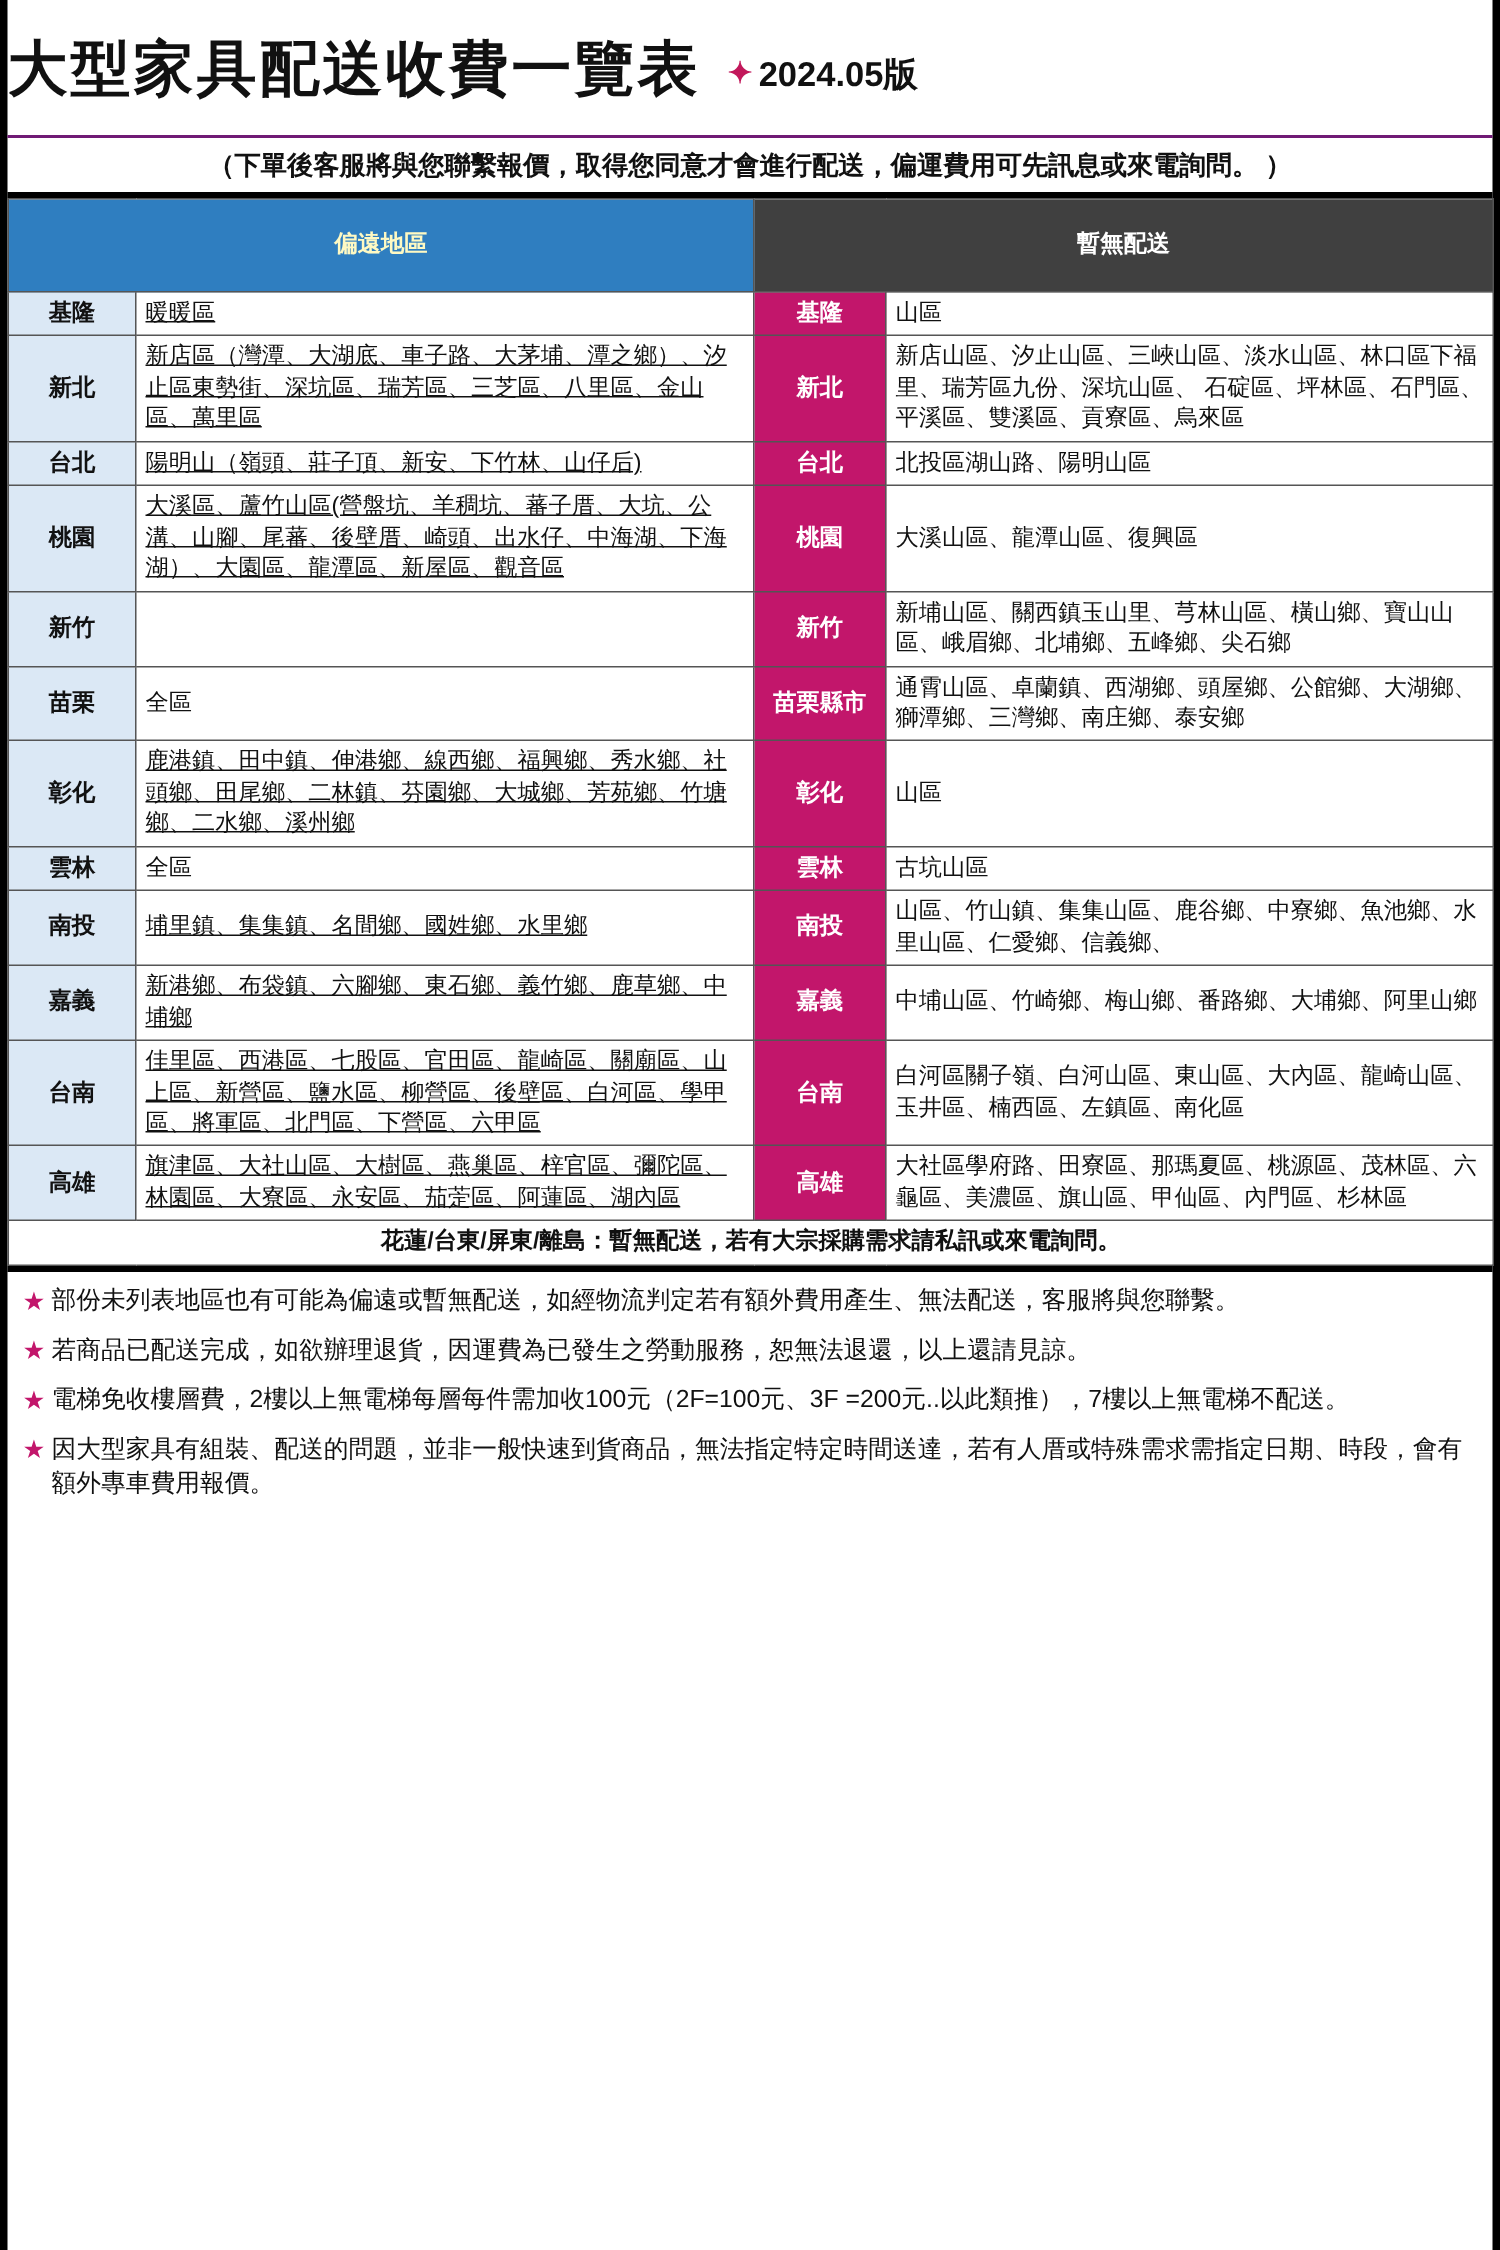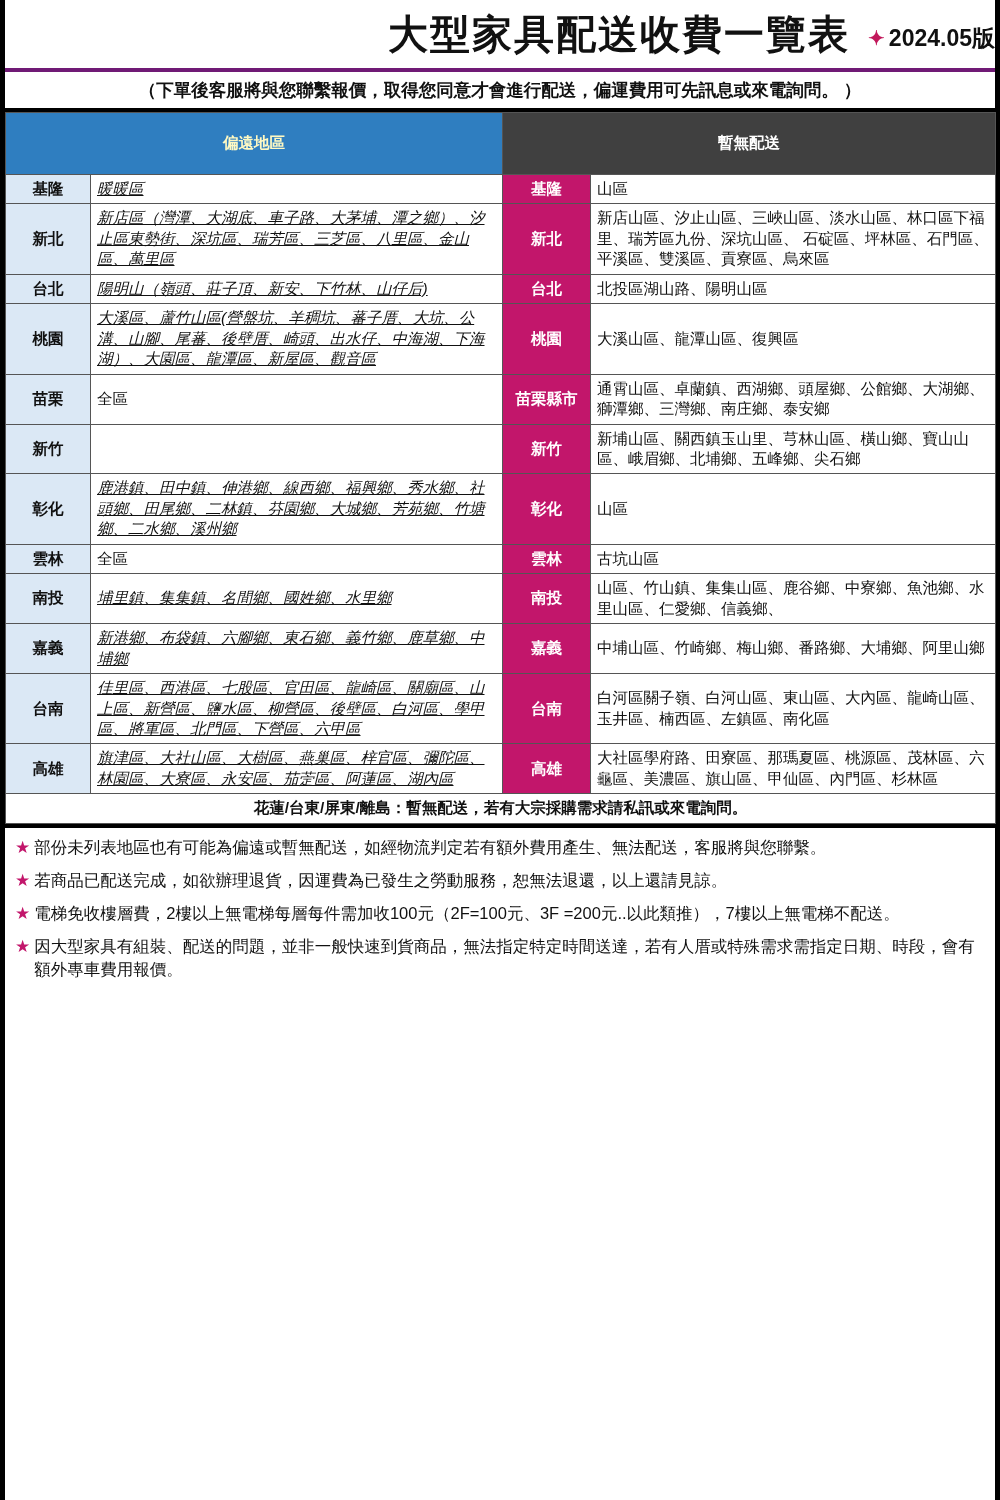--- a/index.html
+++ b/index.html
@@ -12,26 +12,26 @@
     overflow:hidden;
   }
   .page {
     width:1000px; height:1500px;
     position:relative;
     border-left:5px solid #000;
     border-right:5px solid #000;
   }
   
   .header {
-    height:72px;
+    height:92px;
     display:flex;
     align-items:center;
-    justify-content:flex-end;
+    justify-content:flex-start;
     gap:18px;
-    border-bottom:4px solid #701a75;
+    border-bottom:2px solid #701a75;
   }
   .header-title {
     font-size:40px;
     font-weight:bold;
     letter-spacing:2px;
   }
   .header-version {
     font-size:23px;
     font-weight:bold;
     display:flex;
@@ -98,21 +98,21 @@
   }
   .lbl-pink {
     color:#fff;
     font-weight:bold;
     font-size:19px;
     text-align:center;
     background:#c2166b;
   }
   .cell-remote { background:#ffffff; }
   .cell-none   { background:#ffffff; }
-  .u { text-decoration:underline;font-style:italic; }
+  .u { text-decoration:underline; }
 
   .footnote-row td {
     text-align:center;
     font-weight:bold;
     font-size:18px;
     padding:8px 6px;
     background:#fff;
     border:1px solid #555;
   }
   
@@ -188,33 +188,33 @@
       </tr>
 
       <tr>
         <td class="lbl-blue">桃園</td>
         <td class="cell-remote u">大溪區、蘆竹山區(營盤坑、羊稠坑、蕃子厝、大坑、公溝、山腳、尾蕃、後壁厝、崎頭、出水仔、中海湖、下海湖）、大園區、龍潭區、新屋區、觀音區</td>
         <td class="lbl-pink">桃園</td>
         <td class="cell-none">大溪山區、龍潭山區、復興區</td>
       </tr>
 
       <tr>
+        <td class="lbl-blue">新竹</td>
+        <td class="cell-remote u"></td>
+        <td class="lbl-pink">新竹</td>
+        <td class="cell-none">新埔山區、關西鎮玉山里、芎林山區、橫山鄉、寶山山區、峨眉鄉、北埔鄉、五峰鄉、尖石鄉</td>
+      </tr>
+
+      <tr>
         <td class="lbl-blue">苗栗</td>
         <td class="cell-remote">全區</td>
         <td class="lbl-pink">苗栗縣市</td>
         <td class="cell-none">通霄山區、卓蘭鎮、西湖鄉、頭屋鄉、公館鄉、大湖鄉、獅潭鄉、三灣鄉、南庄鄉、泰安鄉</td>
       </tr>
 
-      <tr>
-        <td class="lbl-blue">新竹</td>
-        <td class="cell-remote u"></td>
-        <td class="lbl-pink">新竹</td>
-        <td class="cell-none">新埔山區、關西鎮玉山里、芎林山區、橫山鄉、寶山山區、峨眉鄉、北埔鄉、五峰鄉、尖石鄉</td>
-      </tr>
-
 
       <tr>
         <td class="lbl-blue">彰化</td>
         <td class="cell-remote u">鹿港鎮、田中鎮、伸港鄉、線西鄉、福興鄉、秀水鄉、社頭鄉、田尾鄉、二林鎮、芬園鄉、大城鄉、芳苑鄉、竹塘鄉、二水鄉、溪州鄉</td>
         <td class="lbl-pink">彰化</td>
         <td class="cell-none">山區</td>
       </tr>
 
       <tr>
         <td class="lbl-blue">雲林</td>

